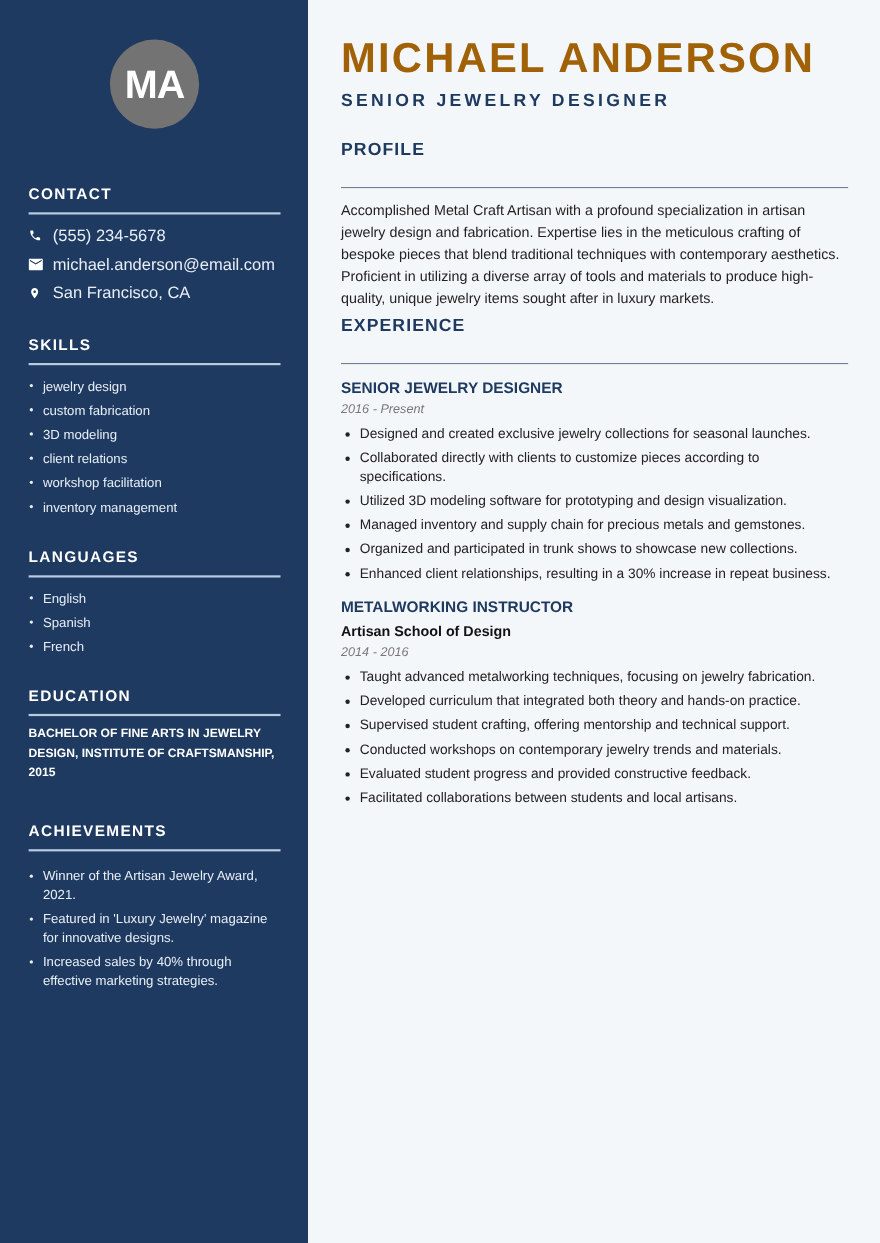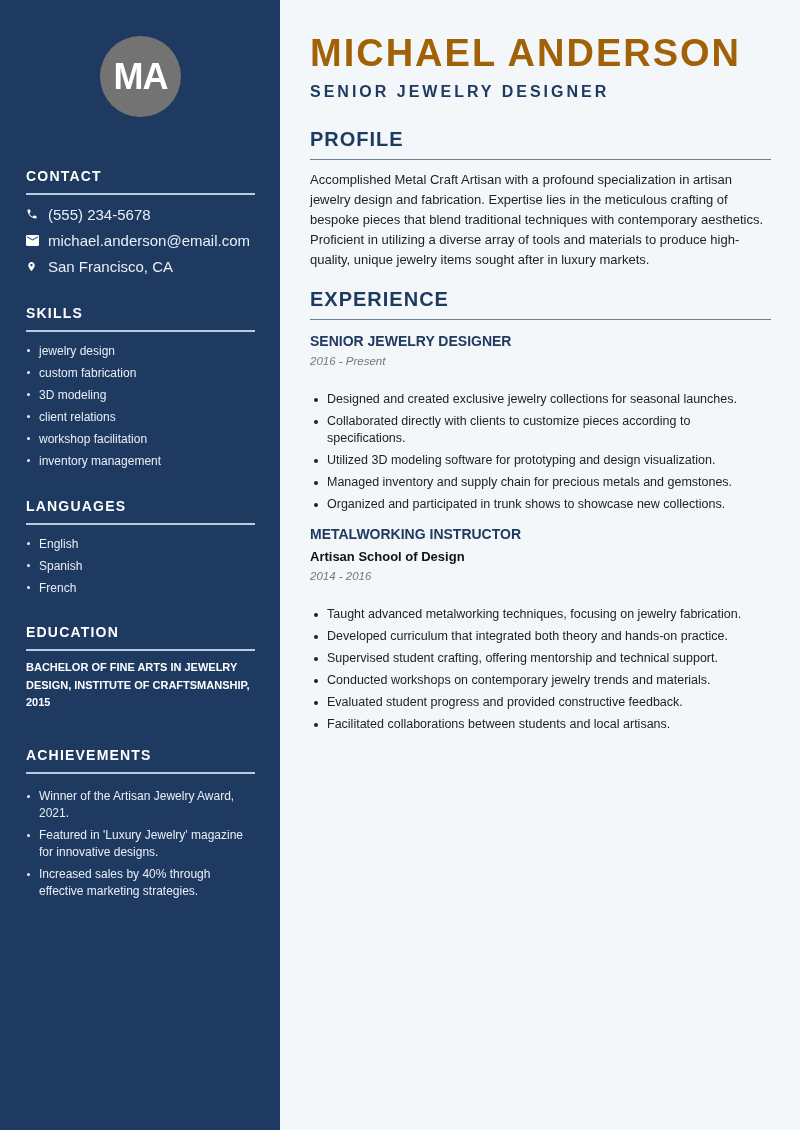--- a/index.html
+++ b/index.html
@@ -14,26 +14,26 @@
   .side-list { list-style: none; margin-top: 8px; }
   .side-list li { font-size: 12px; color: #e8eef6; line-height: 22px; position: relative; padding-left: 13px; }
   .side-list li::before { content: ""; position: absolute; left: 1px; top: 9px; width: 3px; height: 3px; border-radius: 50%; background: #e8eef6; }
   .ach-list li { line-height: 17px; margin-bottom: 5px; }
   .ach-list li::before { top: 7px; }
   .edu-text { font-size: 11px; font-weight: bold; color: #fff; line-height: 17.5px; margin-top: 8px; }
   .main { position: absolute; left: 310px; top: 0; width: 461px; }
   .name { position: absolute; top: 32px; font-size: 38px; font-weight: bold; color: #a16207; letter-spacing: 2px; white-space: nowrap; }
   .title { position: absolute; top: 83px; font-size: 16px; color: #1e3a60; letter-spacing: 3px; white-space: nowrap; }
   .main-section { position: absolute; left: 0; width: 461px; }
-  .main-h { font-size: 20px; font-weight: bold; color: #1e3a60; letter-spacing: 1px; padding-bottom: 8px; border-bottom: 1.5px solid #6e7f95; }
+  .main-h { font-size: 16px; font-weight: bold; color: #1e3a60; letter-spacing: 1px; padding-bottom: 24px; border-bottom: 1.5px solid #6e7f95; }
   .profile-text { font-size: 13px; color: #222; line-height: 20px; margin-top: 10px; }
   .job-title { font-size: 14px; font-weight: bold; color: #1e3a60; }
   .job-company { font-size: 13px; font-weight: bold; color: #111; margin-top: 7px; }
   .job-dates { font-size: 11.5px; font-style: italic; color: #777; margin-top: 6px; }
-  .job-list { list-style: none; margin-top: 24px; }
+  .job-list { list-style: none; margin-top: 8px; }
   .job-list li { font-size: 12.5px; color: #222; line-height: 17px; padding-left: 17px; position: relative; margin-bottom: 5px; }
   .job-list li::before { content: ""; position: absolute; left: 4px; top: 7px; width: 4px; height: 4px; border-radius: 50%; background: #222; }
 </style>
 </head>
 <body>
 
 <aside class="sidebar">
   <div class="avatar">MA</div>
 
   <section class="side-section" style="top:168px;">
@@ -116,20 +116,21 @@
 
     <div style="margin-top:13px;">
       <div class="job-title">SENIOR JEWELRY DESIGNER</div>
       <div class="job-dates">2016 - Present</div>
       <ul class="job-list">
         <li>Designed and created exclusive jewelry collections for seasonal launches.</li>
         <li>Collaborated directly with clients to customize pieces according to specifications.</li>
         <li>Utilized 3D modeling software for prototyping and design visualization.</li>
         <li>Managed inventory and supply chain for precious metals and gemstones.</li>
         <li>Organized and participated in trunk shows to showcase new collections.</li>
+        <li>Enhanced client relationships, resulting in a 30% increase in repeat business.</li>
       </ul>
     </div>
 
     <div style="margin-top:13px;">
       <div class="job-title">METALWORKING INSTRUCTOR</div>
       <div class="job-company">Artisan School of Design</div>
       <div class="job-dates">2014 - 2016</div>
       <ul class="job-list">
         <li>Taught advanced metalworking techniques, focusing on jewelry fabrication.</li>
         <li>Developed curriculum that integrated both theory and hands-on practice.</li>

